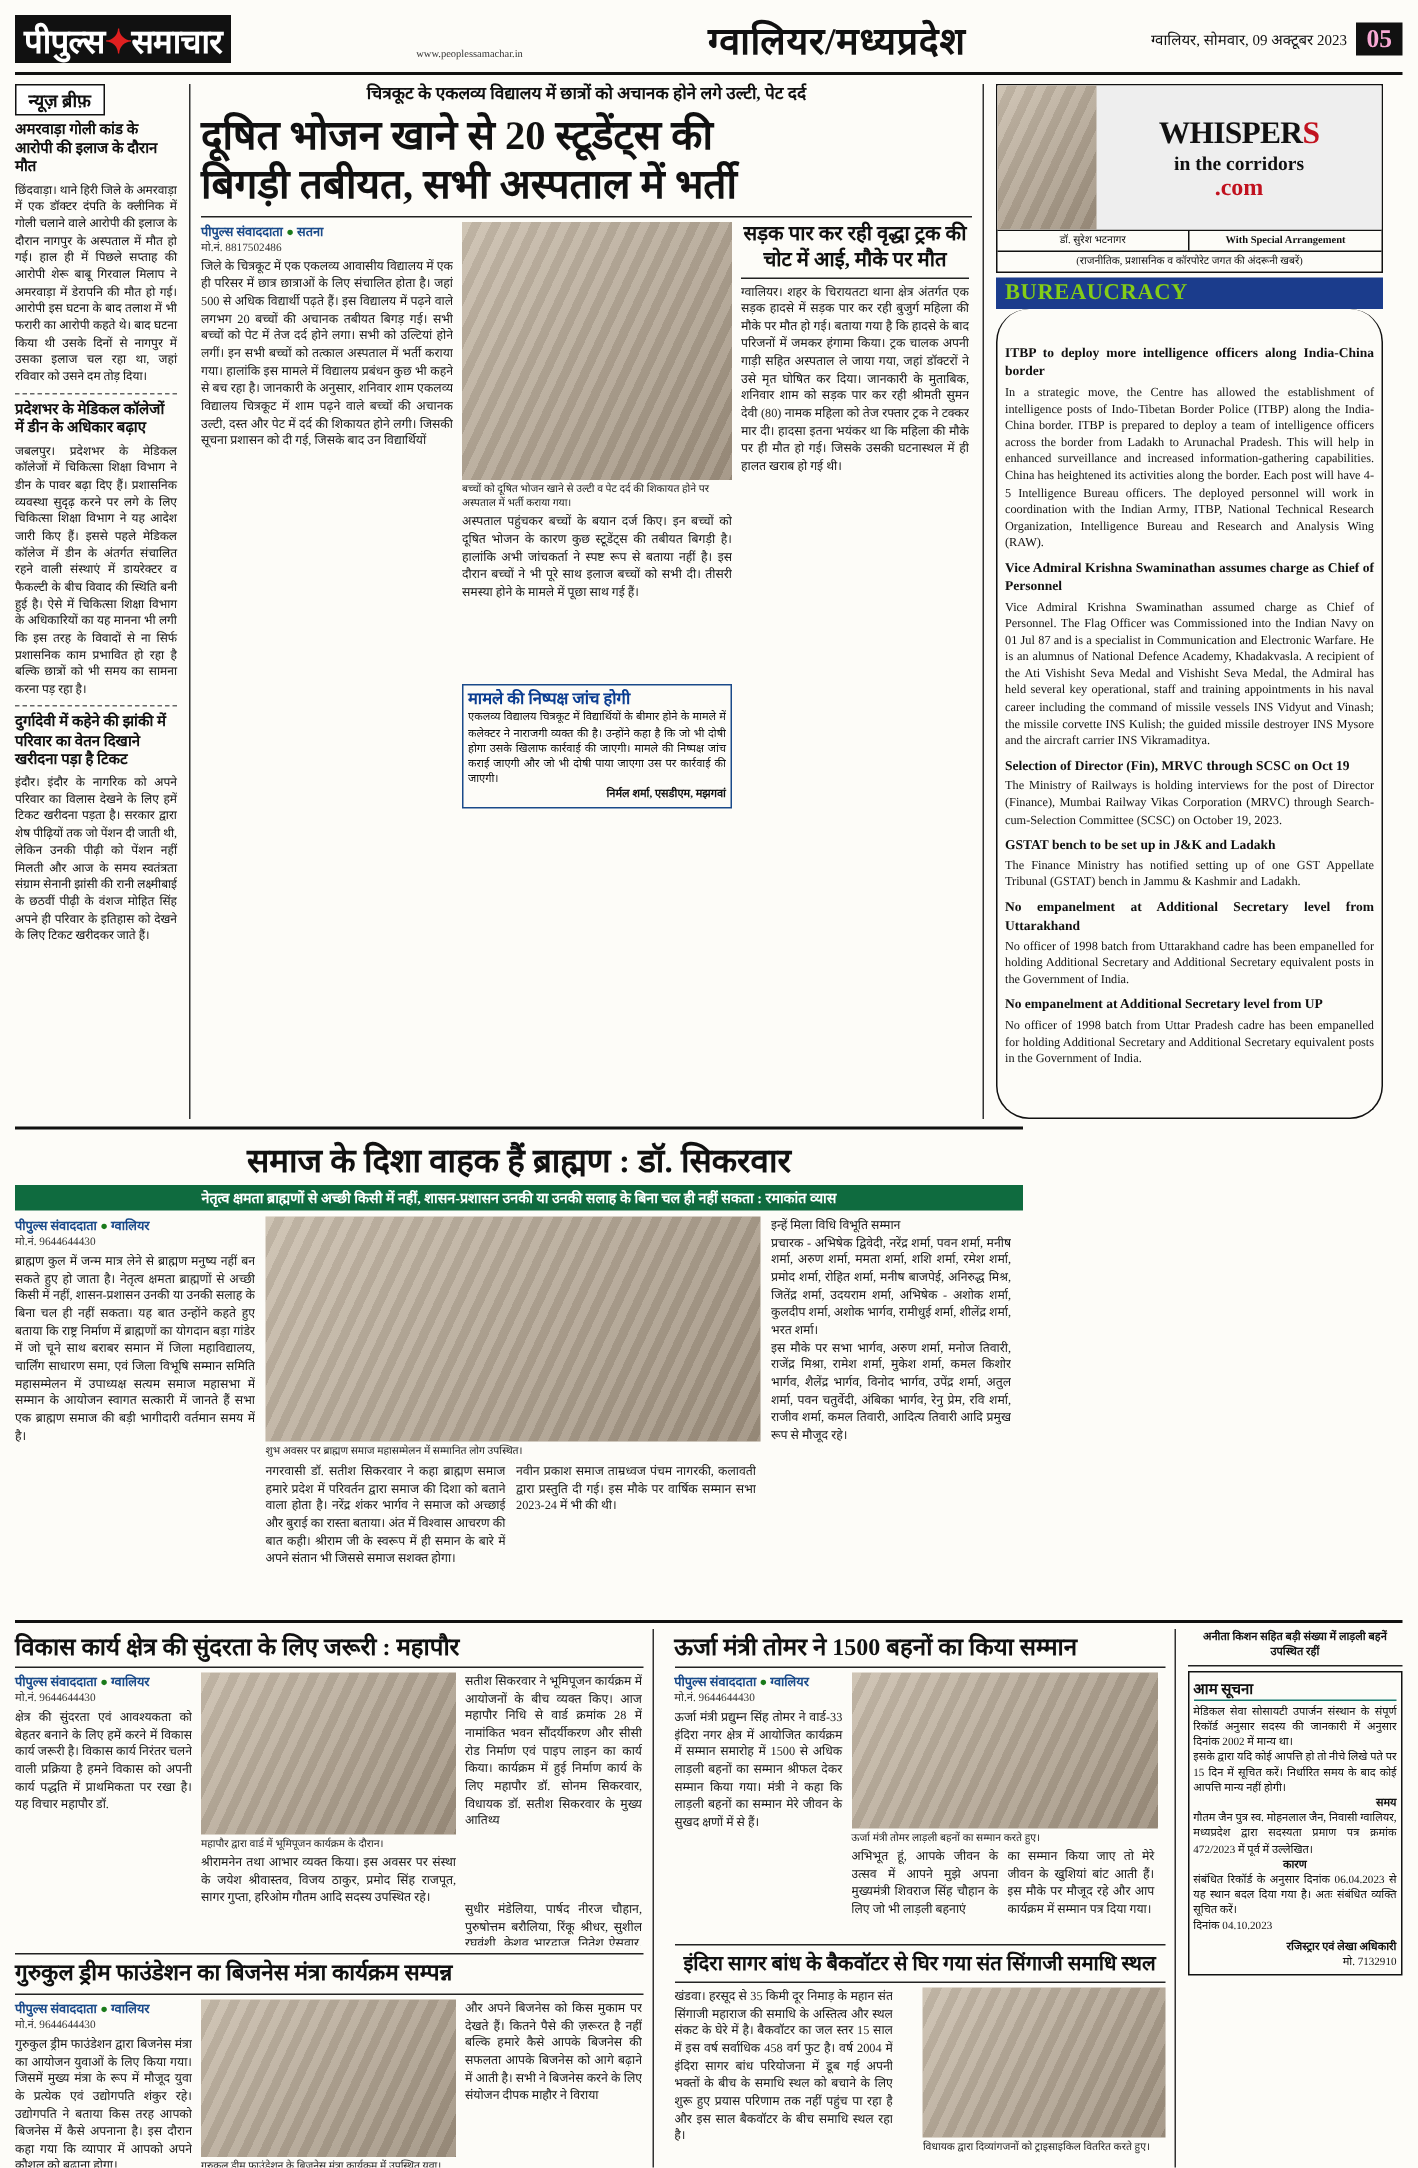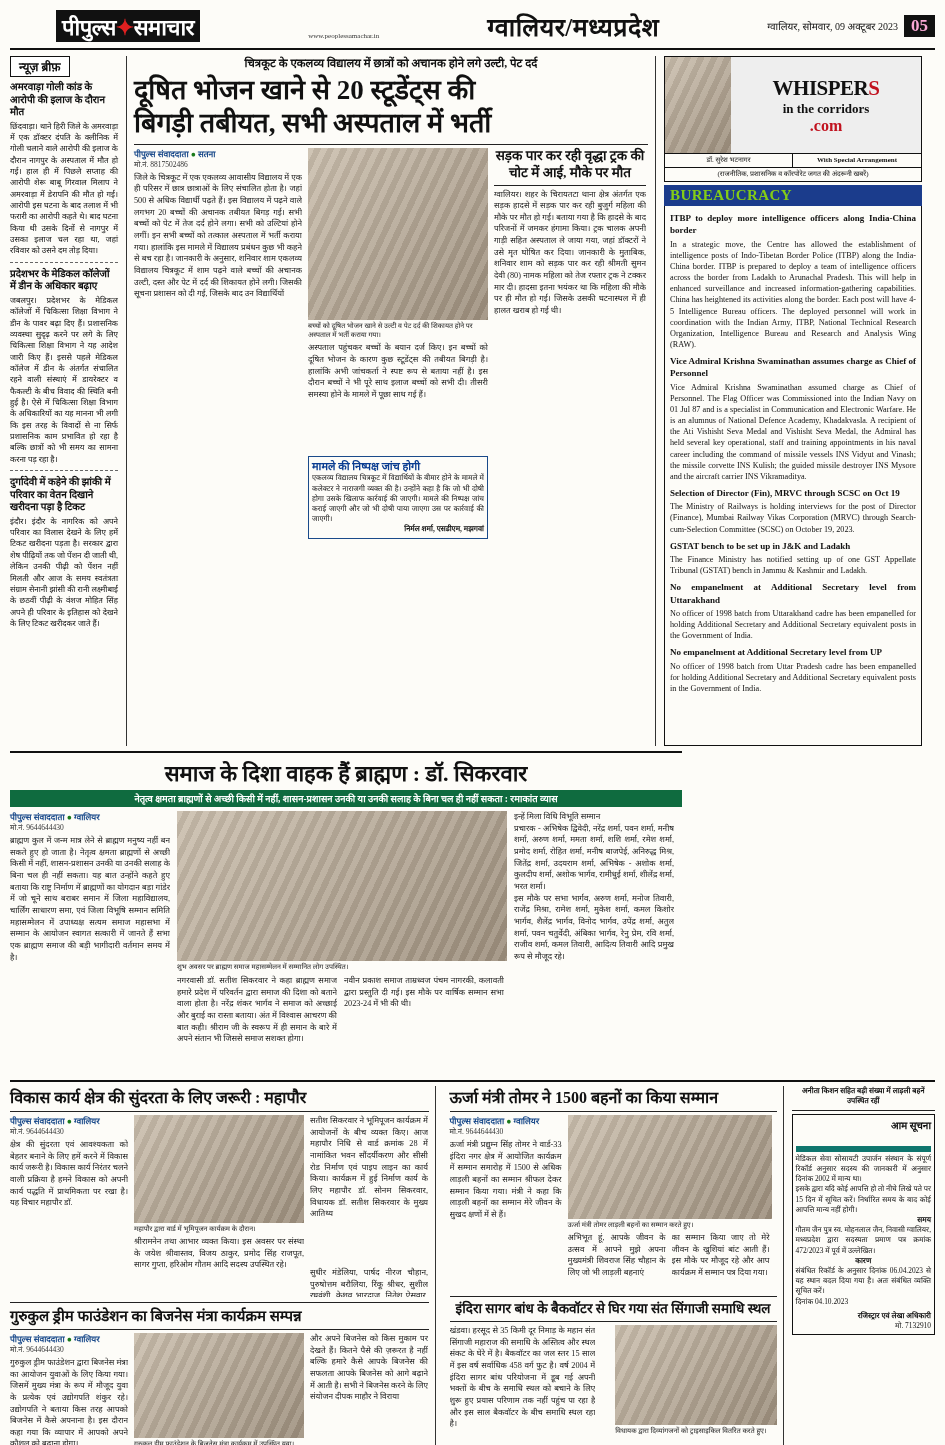--- a/index.html
+++ b/index.html
@@ -12,21 +12,21 @@
     position: relative;
     overflow: hidden;
   }
   .page { position:relative; width:945px; height:1445px; padding: 8px 10px; }
 
   
   .masthead { display:flex; align-items:center; justify-content:space-between;
     border-bottom: 2px solid #111; padding-bottom:4px; height:42px; }
   .logo-wrap { display:flex; flex-direction:column; }
   .logo { font-family:"Liberation Sans", sans-serif; font-weight:bold; font-size:22px; letter-spacing:-0.5px;
-          background:#111; color:#fff; padding:1px 6px; display:inline-block;margin-left:46px; }
+          background:#111; color:#fff; padding:1px 6px; display:inline-block; }
   .logo .red { color:#e02020; }
   .logo-sub { font-size:7px; color:#333; margin-top:2px; }
   .edition { font-weight:bold; font-size:25px; letter-spacing:0.5px; }
   .dateline { display:flex; align-items:center; gap:6px; font-size:10px; }
   .dateline .pg { background:#111; color:#f9a8d4; font-weight:bold; font-size:17px; padding:1px 7px; }
   .kicker { font-size:11.5px; font-weight:bold; line-height:1.3; }
   .byline { font-size:8.5px; color:#1a4a8a; font-weight:bold; }
   .byline .dot { color:#1a7a1a; }
   .mob { font-size:7.5px; color:#333; }
   .body-col { font-size:8.2px; line-height:1.42; text-align:justify; color:#1a1a1a; }
@@ -54,21 +54,21 @@
   .bx { border:1px solid #111; padding:0; }
   .bx-img { height:96px; background:#eee; position:relative; display:flex; }
   .whisper { flex:1; display:flex; flex-direction:column; align-items:center; justify-content:center;
      font-family:"Liberation Serif", serif; }
   .whisper .w1 { font-size:21px; font-weight:bold; letter-spacing:-0.5px; }
   .whisper .w1 .s { color:#c1121f; }
   .whisper .w2 { font-size:13px; font-weight:bold; }
   .whisper .w3 { font-size:16px; font-weight:bold; color:#c1121f;}
   .bx-cap { font-size:7px; text-align:center; padding:2px 3px; line-height:1.3;}
   .bur-title { background:#1b3c8c; color:#84cc16; font-weight:bold; font-size:15px; padding:2px 6px; letter-spacing:0.4px;}
-  .bur-body { font-size:8.2px; line-height:1.36; text-align:justify; padding:1px 5px; }
+  .bur-body { font-size:8.2px; line-height:1.36; text-align:justify; padding:18px 5px;border-radius:22px; }
   .bur-body h5 { font-size:9px; margin:5px 0 2px; font-weight:bold; }
 
   
   .mainhead { font-size:27px; font-weight:bold; line-height:1.22; }
 
   .h2 { font-size:22px; font-weight:bold; }
   .h3 { font-size:16px; font-weight:bold; }
   .h4s { font-size:13.5px; font-weight:bold; line-height:1.25;}
 
   .greenbar{ background:#0f6b3f; color:#fff; font-size:9.5px; font-weight:bold; padding:2px 5px;}
@@ -297,21 +297,21 @@
           <div class="cap">विधायक द्वारा दिव्यांगजनों को ट्राइसाइकिल वितरित करते हुए।</div>
         </div>
       </div>
 
     </div>
 
     <div class="col" style="width:145px">
       <div class="tiny" style="font-weight:bold;text-align:center">अनीता किशन सहित बड़ी संख्या में लाड़ली बहनें उपस्थित रहीं</div>
       <div class="rule" style="margin:3px 0"></div>
       <div class="ad-box" style="padding:3px">
-        <div style="text-align:right;font-weight:bold;font-size:10px;border-bottom:6px solid #0f766e;padding-bottom:14px">आम सूचना</div>
+        <div style="text-align:left;font-weight:bold;font-size:10px;border-bottom:1px solid #0f766e;padding-bottom:1px">आम सूचना</div>
         <div class="tiny" style="margin-top:2px">मेडिकल सेवा सोसायटी उपार्जन संस्थान के संपूर्ण रिकॉर्ड अनुसार सदस्य की जानकारी में अनुसार दिनांक 2002 में मान्य था।</div>
         <div class="tiny">इसके द्वारा यदि कोई आपत्ति हो तो नीचे लिखे पते पर 15 दिन में सूचित करें। निर्धारित समय के बाद कोई आपत्ति मान्य नहीं होगी।</div>
         <div class="tiny" style="text-align:right;font-weight:bold">समय</div>
         <div class="tiny">गौतम जैन पुत्र स्व. मोहनलाल जैन, निवासी ग्वालियर, मध्यप्रदेश द्वारा सदस्यता प्रमाण पत्र क्रमांक 472/2023 में पूर्व में उल्लेखित।</div>
         <div class="tiny" style="text-align:center;font-weight:bold">कारण</div>
         <div class="tiny">संबंधित रिकॉर्ड के अनुसार दिनांक 06.04.2023 से यह स्थान बदल दिया गया है। अतः संबंधित व्यक्ति सूचित करें।</div>
         <div class="tiny">दिनांक 04.10.2023</div>
         <div class="tiny" style="text-align:right;font-weight:bold;margin-top:4px">रजिस्ट्रार एवं लेखा अधिकारी</div>
         <div class="tiny" style="text-align:right">मो. 7132910</div>
       </div>

